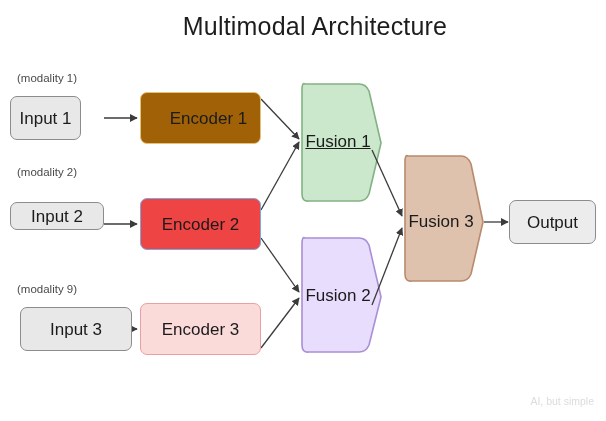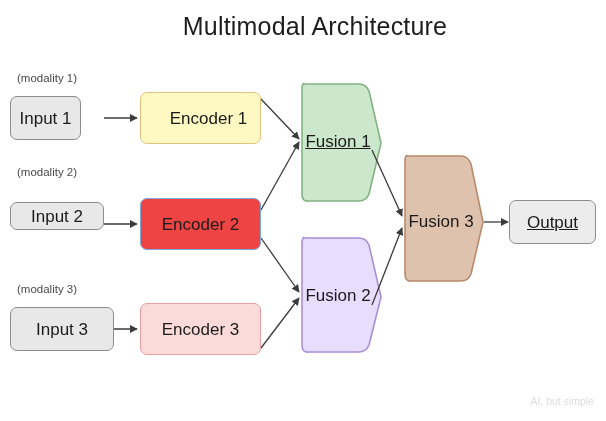--- a/index.html
+++ b/index.html
@@ -63,21 +63,21 @@
     background: #e8e8e8;
     border-color: #8c8c8c;
     color: #1b1b1b;
   }
   .box-output {
     background: #ececec;
     border-color: #8c8c8c;
     color: #1b1b1b;
   }
   .enc-1 {
-    background: #fef9c3;
+    background: #a16207;
     border-color: #e3c27e;
     padding-left: 16px;
   }
   .enc-2 {
     background: #ef4444;
     border-color: #7aa9de;
   }
   .enc-3 {
     background: #fbdada;
     border-color: #e9a0a0;
@@ -137,29 +137,29 @@
   <line x1="372" y1="150" x2="402" y2="216" stroke="#3b3b3b" stroke-width="1.3" marker-end="url(#arrow)"></line>
   <line x1="372" y1="305" x2="402" y2="228" stroke="#3b3b3b" stroke-width="1.3" marker-end="url(#arrow)"></line>
 
   <line x1="484" y1="222" x2="508" y2="222" stroke="#3b3b3b" stroke-width="1.3" marker-end="url(#arrow)"></line>
 </svg>
 
 <div id="title">Multimodal Architecture</div>
 
 <div class="mod-label" style="left:17px; top:72px;">(modality 1)</div>
 <div class="mod-label" style="left:17px; top:166px;">(modality 2)</div>
-<div class="mod-label" style="left:17px; top:283px;">(modality 3)</div>
+<div class="mod-label" style="left:17px; top:283px;">(modality 9)</div>
 
 <div class="node box box-input" style="left:10px; top:96px; width:71px; height:44px;">Input 1</div>
 <div class="node box box-input" style="left:10px; top:202px; width:94px; height:28px;">Input 2</div>
-<div class="node box box-input" style="left:10px; top:307px; width:104px; height:44px;">Input 3</div>
+<div class="node box box-input" style="left:20px; top:307px; width:112px; height:44px;">Input 3</div>
 
 <div class="node box enc-1" style="left:140px; top:92px; width:121px; height:52px;">Encoder 1</div>
 <div class="node box enc-2" style="left:140px; top:198px; width:121px; height:52px;">Encoder 2</div>
 <div class="node box enc-3" style="left:140px; top:303px; width:121px; height:52px;">Encoder 3</div>
 
 <div class="fusion-label" style="left:302px; top:131px; width:72px; height:22px;text-decoration:underline;">Fusion 1</div>
 <div class="fusion-label" style="left:302px; top:285px; width:72px; height:22px;">Fusion 2</div>
 <div class="fusion-label" style="left:405px; top:211px; width:72px; height:22px;">Fusion 3</div>
 
-<div class="node box box-output" style="left:509px; top:200px; width:87px; height:44px;text-decoration:underline;">Output</div>
+<div class="node box box-output" style="left:509px; top:200px; width:87px; height:44px;">Output</div>
 
 <div id="watermark">AI, but simple</div>
 
 </body></html>

